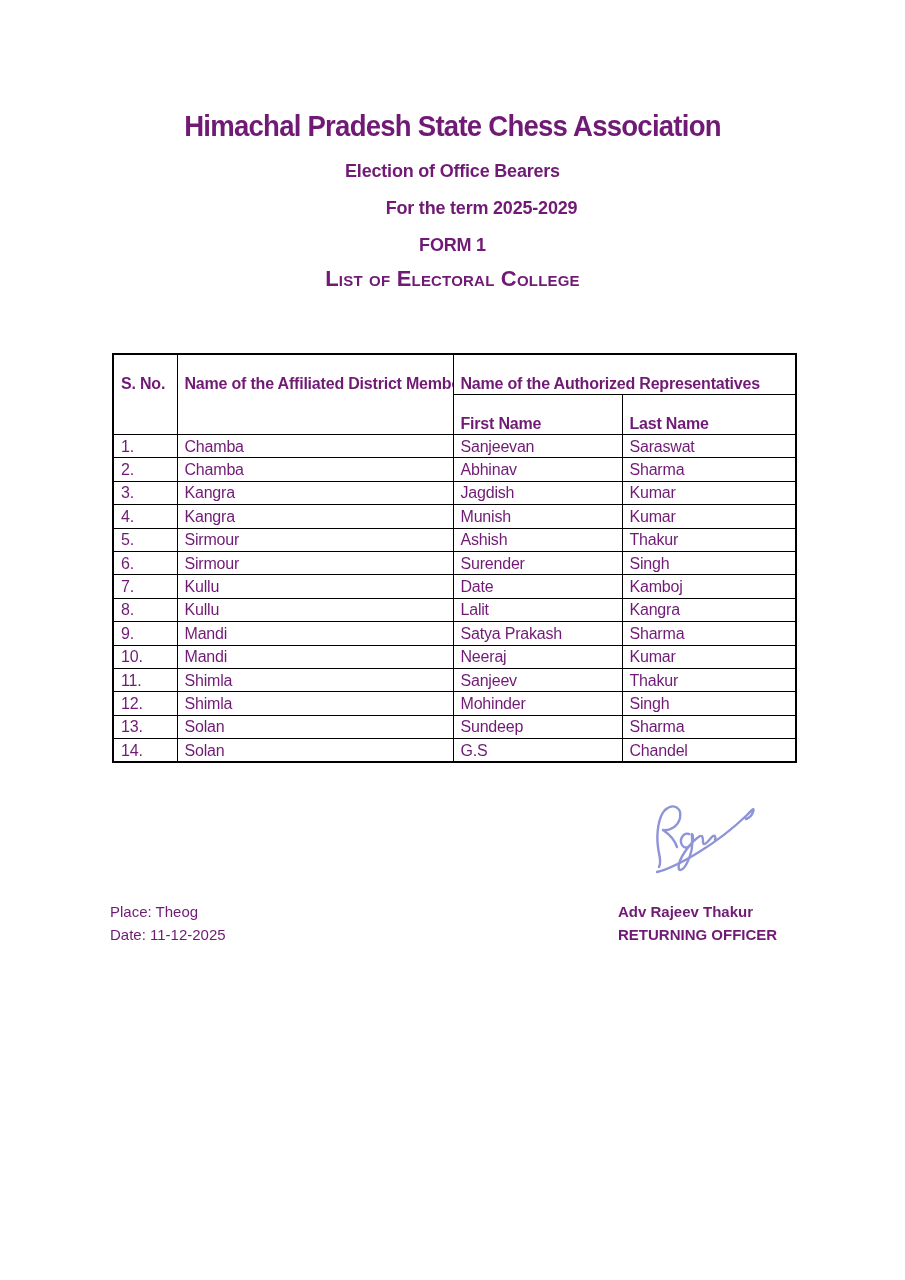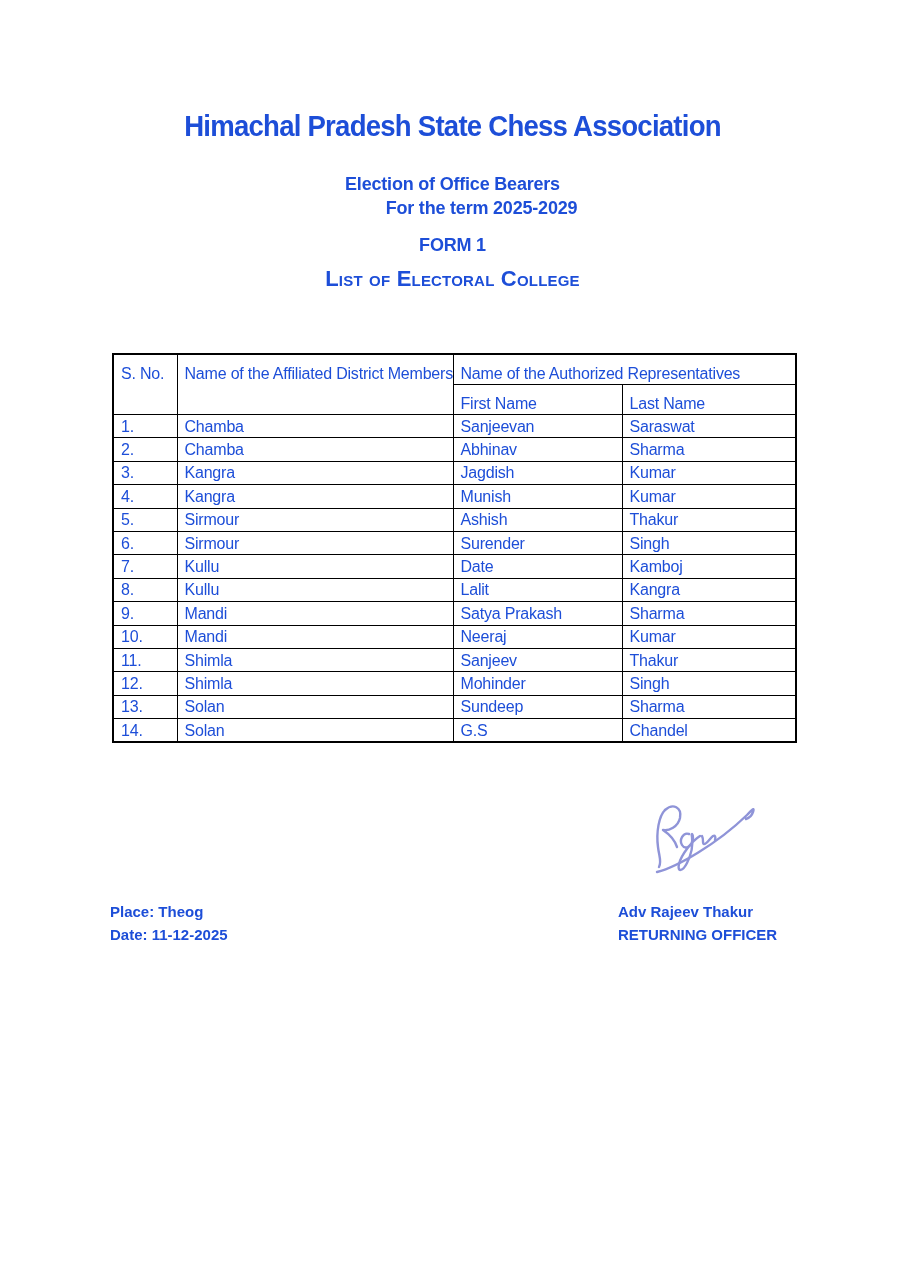--- a/index.html
+++ b/index.html
@@ -6,40 +6,40 @@
     margin: 0;
     padding: 0;
     background: #ffffff;
   }
   .page {
     position: relative;
     width: 905px;
     height: 1004px;
     background: #ffffff;
     font-family: "Liberation Sans", sans-serif;
-    color: #1d4ed8;
+    color: #701a75;
     overflow: hidden;
   }
   .center-line {
     position: absolute;
     left: 0;
     width: 100%;
     text-align: center;
     font-weight: bold;
     letter-spacing: -0.2px;
     white-space: nowrap;
   }
   .doc-title {
     top: 110px;
     font-size: 29px;
     letter-spacing: -0.8px;
     transform: scaleX(0.95);
     transform-origin: center;
   }
-  .subtitle-election { top: 161px; font-size: 18px; margin-top: 13px; }
+  .subtitle-election { top: 161px; font-size: 18px; }
   .subtitle-term     { top: 198px; font-size: 18px; margin-left: 29px; }
   .form-label        { top: 235px; font-size: 18px; }
   .list-title {
     top: 266px;
     font-size: 22px;
     font-variant: small-caps;
     letter-spacing: 0.2px;
   }
 
   table.electoral {
@@ -55,23 +55,23 @@
   table.electoral td {
     border: 1.5px solid #000;
     padding: 0 7px;
     font-size: 16px;
     letter-spacing: -0.2px;
     text-align: left;
     overflow: hidden;
     box-sizing: border-box;
   }
   table.electoral th {
-    font-weight: normal;
+    font-weight: bold;
     vertical-align: top;
-    padding-top: 8px;
+    padding-top: 18px;
     line-height: 21px;
     white-space: nowrap;
   }
   th.h-district {
     text-align: justify;
     white-space: normal;
     letter-spacing: -0.3px;
   }
   th.h-reps { letter-spacing: -0.4px; margin-left: 14px; }
   table.electoral td {
@@ -89,21 +89,21 @@
     top: 792px;
     width: 140px;
     height: 95px;
   }
   .footer-left {
     position: absolute;
     left: 110px;
     top: 901px;
     font-size: 15px;
     line-height: 22.5px;
-    font-weight: bold;
+    font-weight: normal;
   }
   .footer-right {
     position: absolute;
     left: 618px;
     top: 901px;
     width: 190px;
     text-align: left;
     font-size: 15px;
     line-height: 22.5px;
     font-weight: bold;

